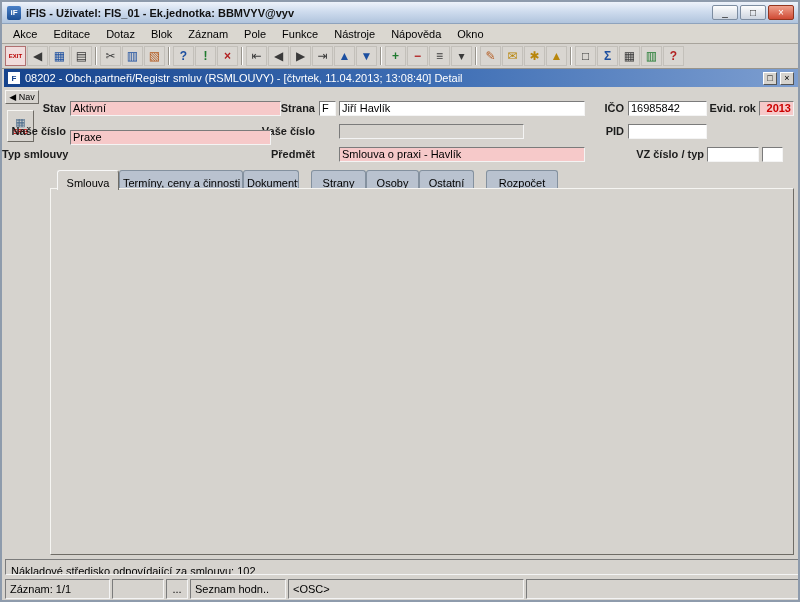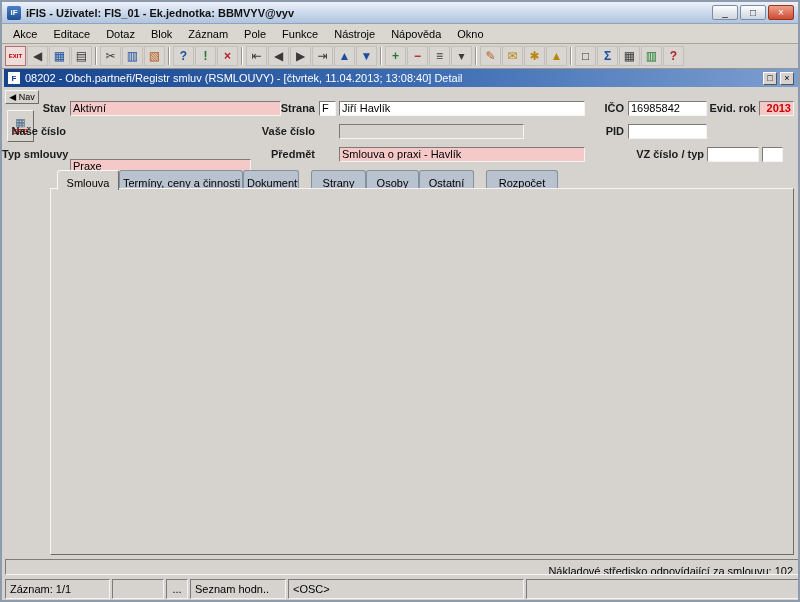--- a/index.html
+++ b/index.html
@@ -65,21 +65,21 @@
     text-align:center;border:1px solid;border-color:#777 #eee #eee #777;}
   .tab{position:absolute;top:168px;height:19px;line-height:17px;text-align:center;background:#b9c2cf;
     border:1px solid #84919f;border-bottom:none;border-radius:3px 3px 0 0;overflow:hidden;white-space:nowrap;
     padding:4px 3px;z-index:1;}
   .tab.active{background:#d6d3ce;height:20px;z-index:3;border-color:#f8f8f8 #6f6c66 #d6d3ce #f8f8f8;}
   .panel{position:absolute;left:48px;top:186px;width:744px;height:367px;background:#d6d3ce;
     border:1px solid;border-color:#f6f5f2 #6f6c66 #6f6c66 #f6f5f2;z-index:2;}
   .textarea{position:absolute;background:#fff;border:1px solid;border-color:#7b7b7b #f4f4f4 #f4f4f4 #7b7b7b;}
   .statusmsg{position:absolute;left:3px;top:557px;width:794px;height:16px;line-height:15px;
     background:#d6d3ce;padding:4px 5px;border:1px solid;border-color:#7b7b7b #f4f4f4 #f4f4f4 #7b7b7b;
-    white-space:nowrap;overflow:hidden;text-align:right;}
+    white-space:nowrap;overflow:hidden;}
   .seg{position:absolute;top:577px;height:20px;line-height:18px;background:#d6d3ce;padding:0 4px;
     border:1px solid;border-color:#7b7b7b #f4f4f4 #f4f4f4 #7b7b7b;white-space:nowrap;overflow:hidden;}
   
   .nav-btn{position:absolute;left:3px;top:88px;width:34px;height:14px;font-size:9px;line-height:12px;
     background:#d6d3ce;border:1px solid;border-color:#f6f5f2 #6f6c66 #6f6c66 #f6f5f2;text-align:center;
     white-space:nowrap;cursor:default;}
   .spg-btn{position:absolute;left:5px;top:108px;width:27px;height:32px;background:#d6d3ce;
     border:1px solid;border-color:#f6f5f2 #6f6c66 #6f6c66 #f6f5f2;display:flex;flex-direction:column;
     align-items:center;justify-content:center;cursor:default;}
   .spg-glyph{font-size:11px;color:#4a6a8a;line-height:11px;}
@@ -176,21 +176,21 @@
   <span class="lbl" style="left:702px;top:99px;width:52px">Evid. rok</span>
   <span class="fld p redtext num" style="left:757px;top:99px;width:35px">2013</span>
 
   <span class="lbl" style="left:2px;top:122px;width:62px">Naše číslo</span>
   <span class="lbl" style="left:255px;top:122px;width:58px">Vaše číslo</span>
   <span class="fld g" style="left:337px;top:122px;width:185px"></span>
   <span class="lbl" style="left:588px;top:122px;width:34px">PID</span>
   <span class="fld" style="left:626px;top:122px;width:79px"></span>
 
   <span class="lbl" style="left:0px;top:145px;width:64px">Typ smlouvy</span>
-  <span class="fld p" style="left:68px;top:157px;width:181px">Praxe</span>
+  <span class="fld p" style="left:68px;top:128px;width:201px">Praxe</span>
   <span class="lbl" style="left:255px;top:145px;width:58px">Předmět</span>
   <span class="fld p" style="left:337px;top:145px;width:246px">Smlouva o praxi - Havlík</span>
   <span class="lbl" style="left:598px;top:145px;width:104px">VZ číslo / typ</span>
   <span class="fld" style="left:705px;top:145px;width:52px"></span>
   <span class="fld" style="left:760px;top:145px;width:21px"></span>
 
   <span class="tab active" style="left:55px;width:62px">Smlouva</span>
   <span class="tab" style="left:117px;width:124px">Termíny, ceny a činnosti</span>
   <span class="tab" style="left:241px;width:56px">Dokumenty</span>
   <span class="tab" style="left:309px;width:55px">Strany</span>

